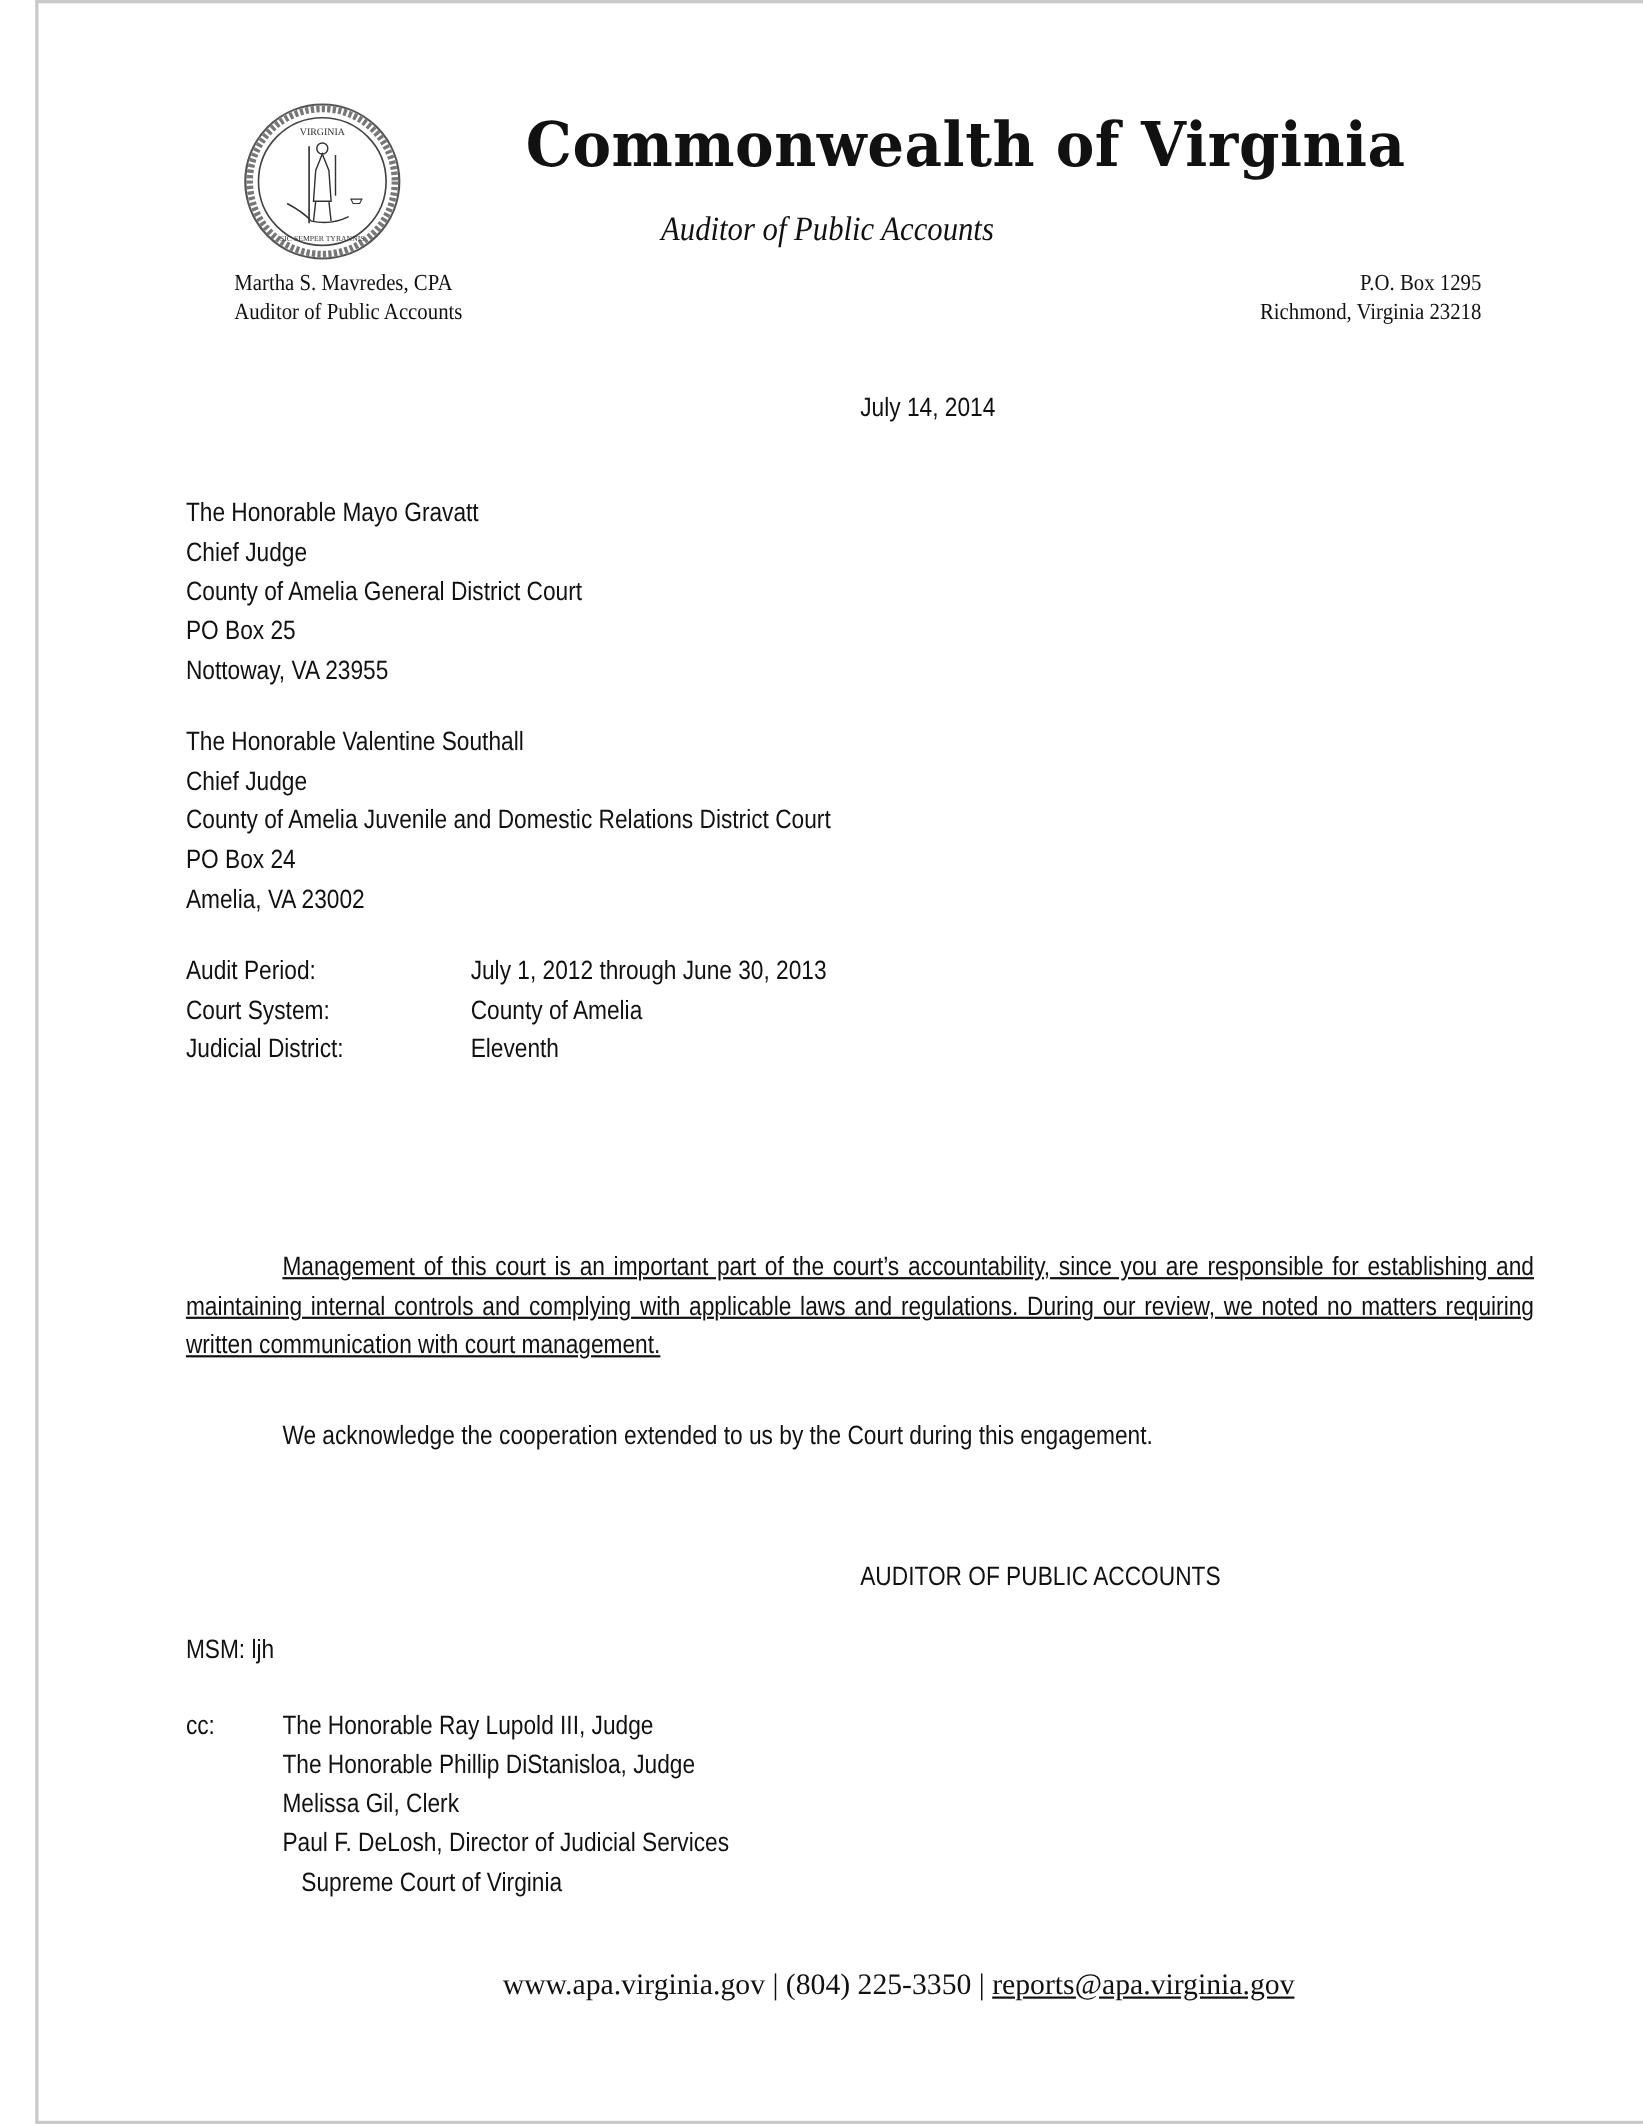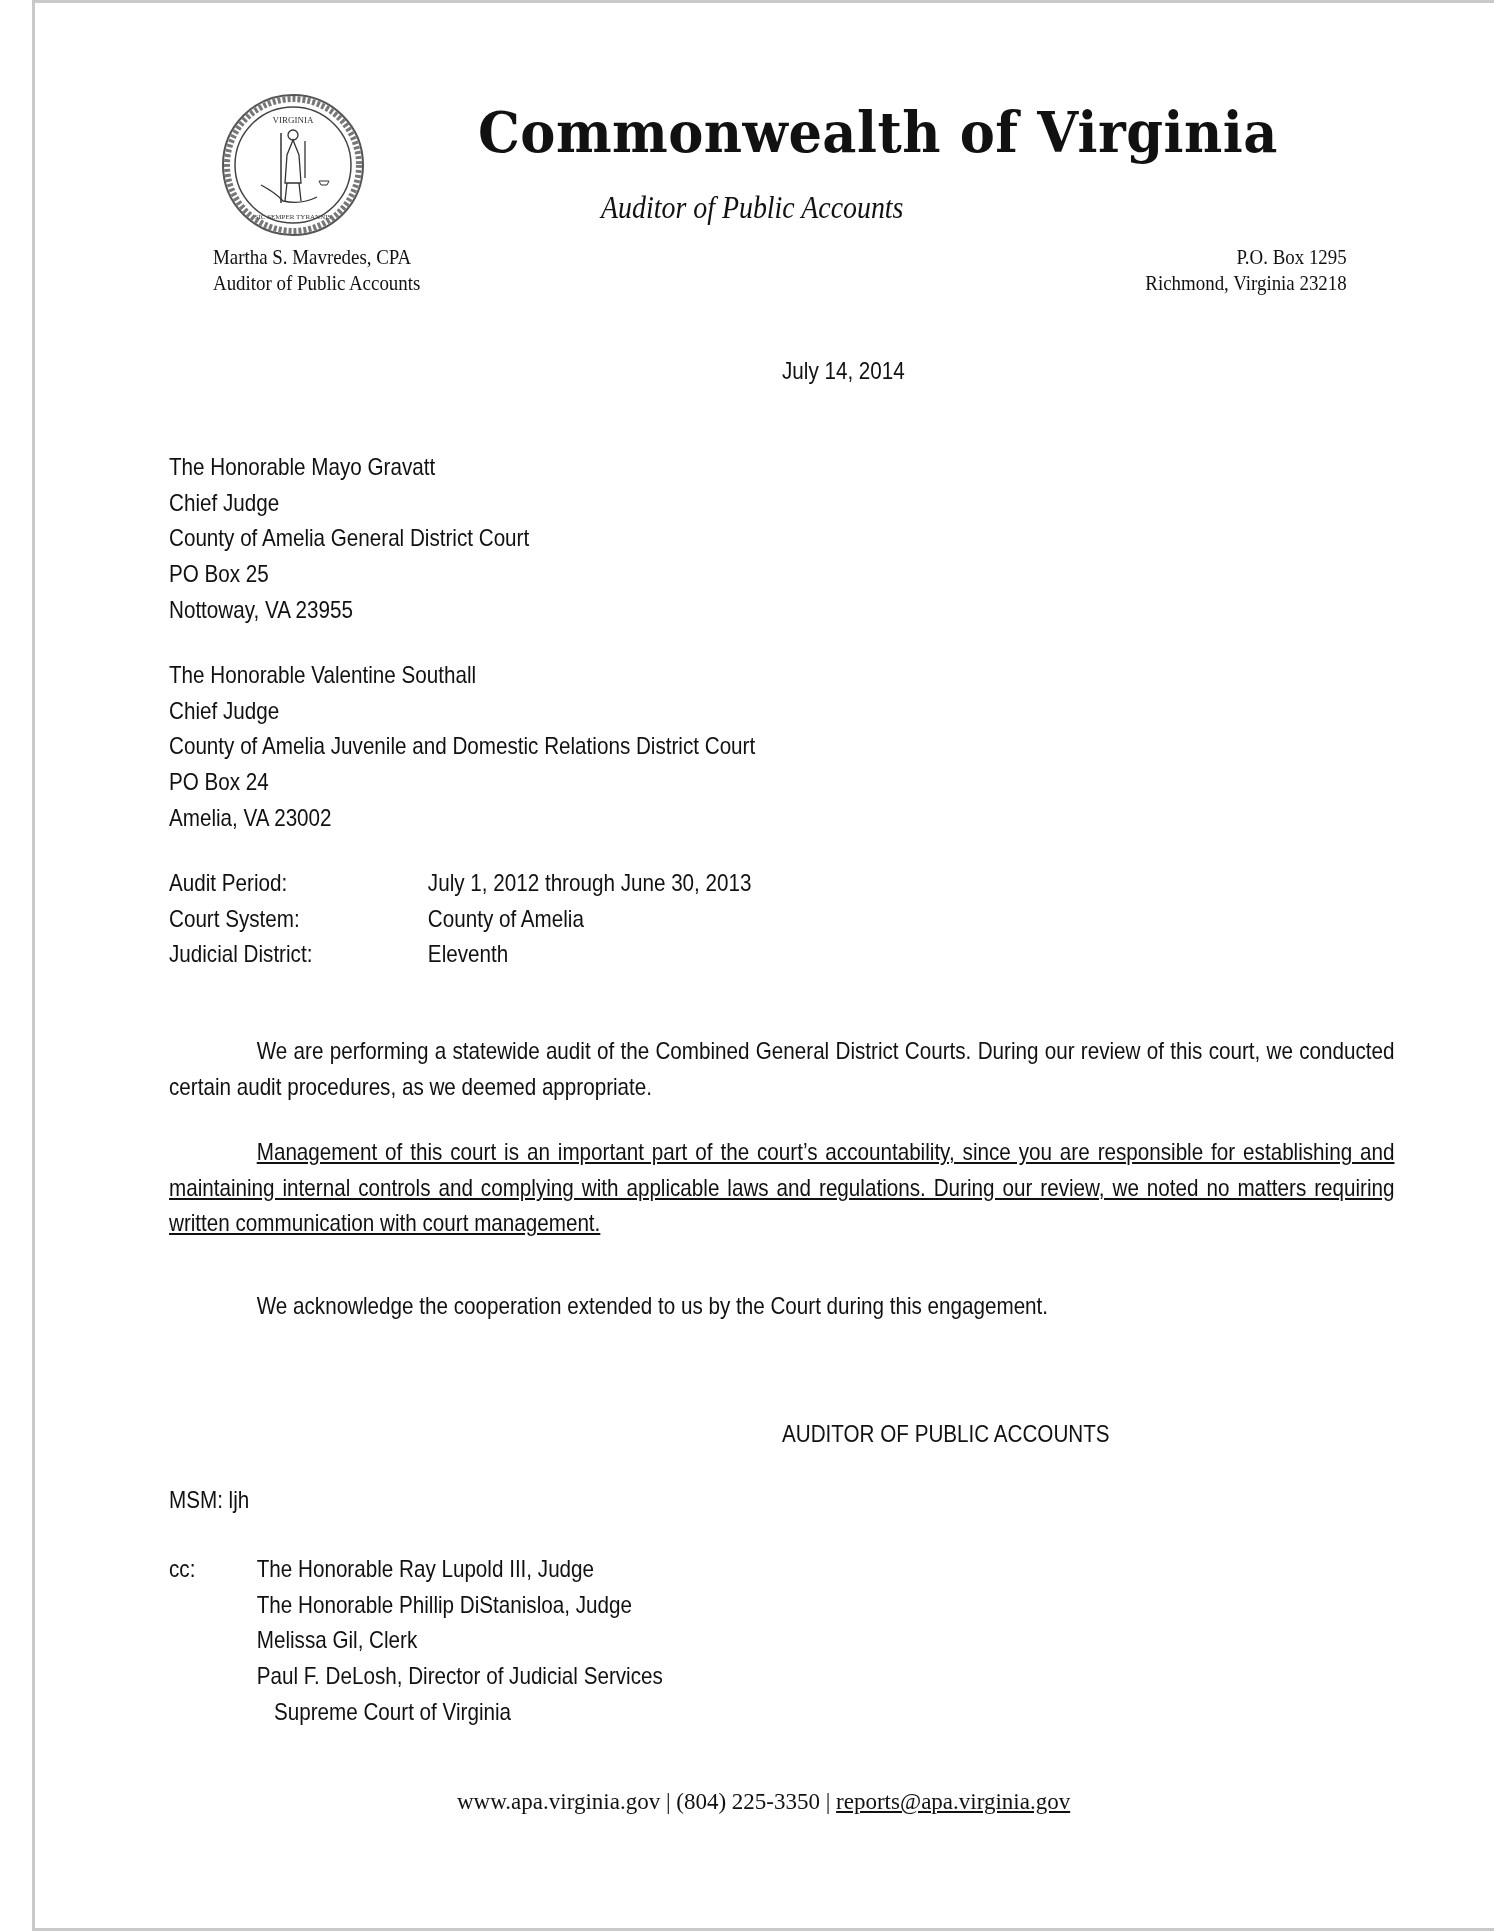--- a/index.html
+++ b/index.html
@@ -36,21 +36,21 @@
   .para .inner { width:1425px; transform:scaleX(0.86); transform-origin:left top; text-indent:102px; }
   .p1 { top:1030px; }
   .p2 { top:1131px;text-decoration:underline; }
   .p3 { top:1285px; }
   .sig { left:747px; top:1417px; }
   .msm { left:134px; top:1483px; }
   .cc { left:134px; top:1548px; line-height:35.7px; }
   .cc .row { display:flex; }
   .cc .lbl { width:102px; }
   .cc .sub { padding-left:20px; }
-  .footer { left:422px; top:1786px; font-size:23px; }
+  .footer { left:422px; top:1786px; font-size:27px; }
   .footer a { color:#111; text-decoration:underline; }
 </style>
 </head>
 <body>
 
 <div class="page">
 
   <svg class="seal" viewBox="0 0 144 144">
     <circle cx="72" cy="72" r="70" fill="none" stroke="#555" stroke-width="2"></circle>
     <circle cx="72" cy="72" r="66" fill="none" stroke="#777" stroke-width="6" stroke-dasharray="3 2"></circle>
@@ -105,23 +105,20 @@
     <div class="row">
       <span class="lbl">Court System:</span>
       <span>County of Amelia</span>
     </div>
     <div class="row">
       <span class="lbl">Judicial District:</span>
       <span>Eleventh</span>
     </div>
   </div>
 
-  <div class="para body-text p1">
-    <div class="inner">We are performing a statewide audit of the Combined General District Courts.  During our review of this court, we conducted certain audit procedures, as we deemed appropriate.</div>
-  </div>
   <div class="para body-text p2">
     <div class="inner">Management of this court is an important part of the court’s accountability, since you are responsible for establishing and maintaining internal controls and complying with applicable laws and regulations.  During our review, we noted no matters requiring written communication with court management.</div>
   </div>
   <div class="para body-text p3">
     <div class="inner">We acknowledge the cooperation extended to us by the Court during this engagement.</div>
   </div>
 
   <div class="abs body-text narrow sig">AUDITOR OF PUBLIC ACCOUNTS</div>
   <div class="abs body-text narrow msm">MSM: ljh</div>
 

